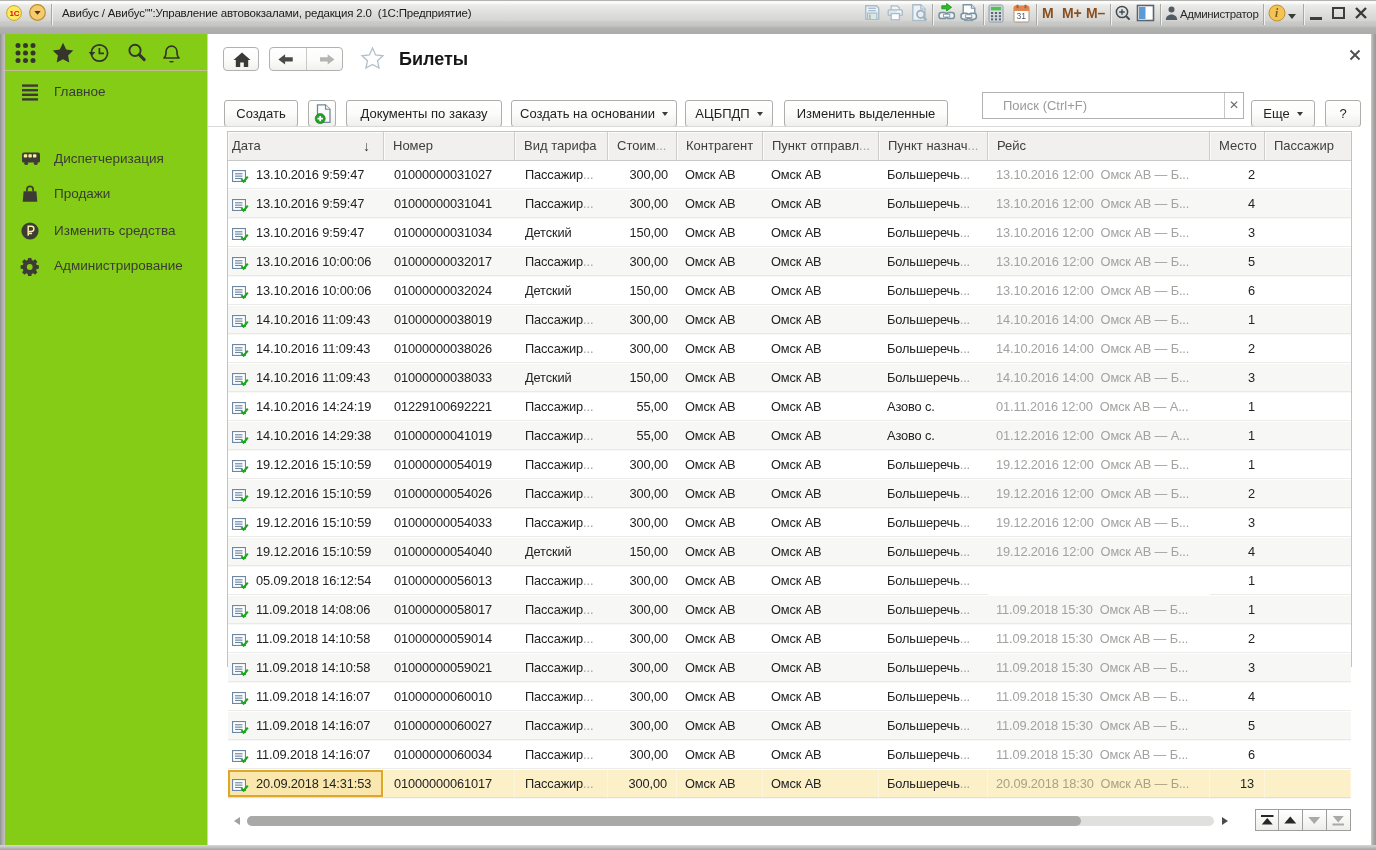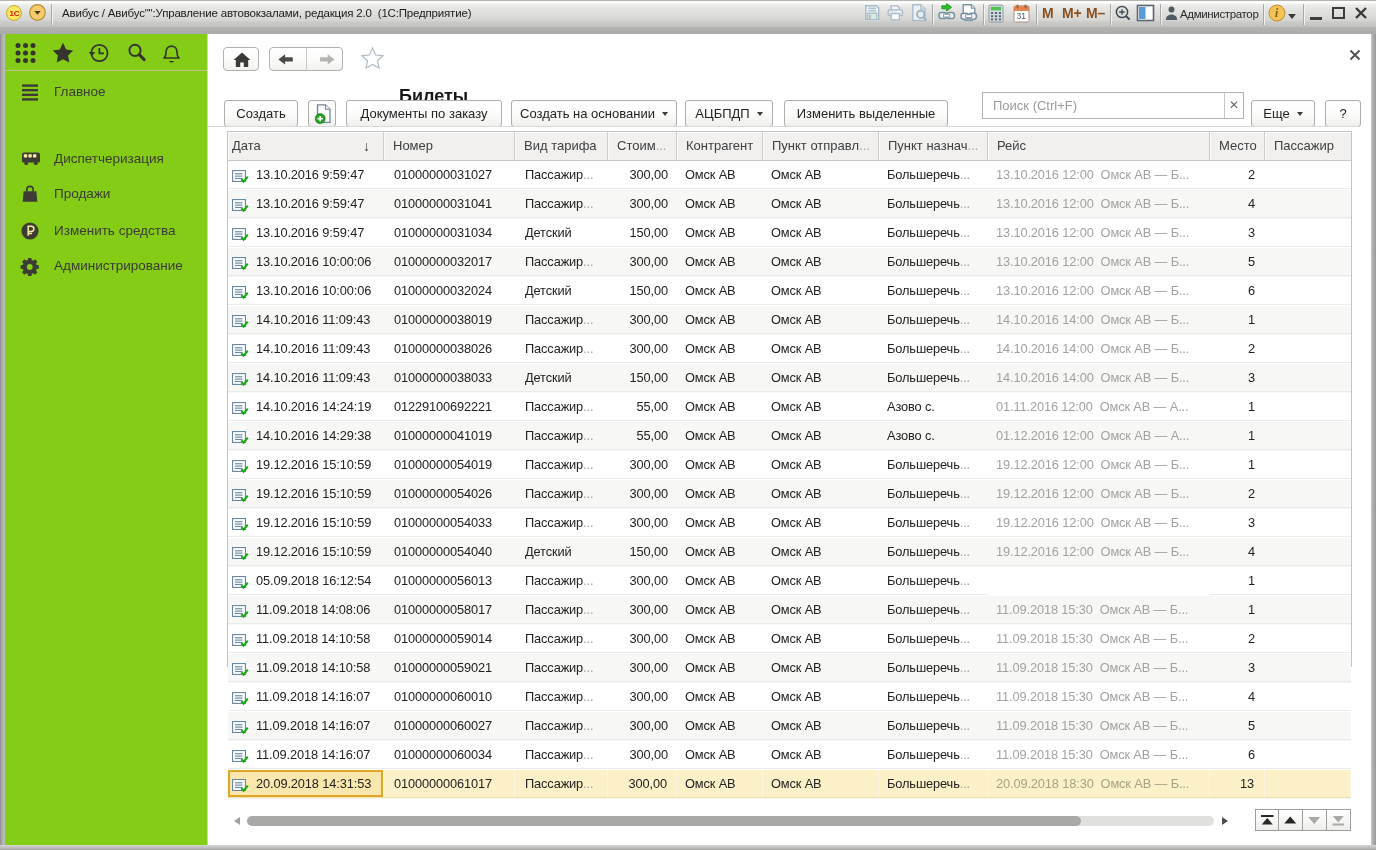--- a/index.html
+++ b/index.html
@@ -31,30 +31,30 @@
 
 #content { position:absolute; left:208px; top:34px; width:1163px; height:811px; background:#fff; }
 
 
 .navbtn { position:absolute; border:1px solid #b1b1af; border-radius:4px;
   background:linear-gradient(180deg,#ffffff 0%,#fbfbfa 55%,#f1f1ef 100%); }
 #btn-home { left:15px; top:13px; width:36px; height:24px; }
 #btn-nav { left:61px; top:13px; width:74px; height:24px; }
 #btn-nav .dvd { position:absolute; left:36px; top:0; width:1px; height:22px; background:#c9c9c7; }
 #tabstar { position:absolute; left:151px; top:12px; }
-#tabtitle { position:absolute; left:191px; top:15px; font-size:18px; font-weight:bold; color:#161616;margin-top:37px; }
+#tabtitle { position:absolute; left:191px; top:15px; font-size:18px; font-weight:bold; color:#161616; }
 #tabclose { position:absolute; left:1139px; top:13px; width:16px; height:16px; }
 
 
 .tbtn { position:absolute; top:58px; height:27px; border:1px solid #aeaeac; border-radius:3px;
   background:linear-gradient(180deg,#ffffff 0%,#fcfcfb 50%,#efefed 100%);
   font-size:13px; color:#232323; text-align:center; line-height:25px; white-space:nowrap;margin-top:8px; }
 .caret { display:inline-block; width:0; height:0; border-left:3.5px solid transparent; border-right:3.5px solid transparent; border-top:4px solid #3c3c3c; vertical-align:2px; margin-left:7px;}
 #searchbox { position:absolute; left:774px; top:58px; width:262px; height:27px; border:1px solid #b1b1af; background:#fff; }
-#searchbox .ph { position:absolute; left:10px; top:5px; font-size:13px; color:#9b9b99; }
+#searchbox .ph { position:absolute; left:20px; top:5px; font-size:13px; color:#9b9b99; }
 #searchbox .x { position:absolute; right:0; top:0; width:19px; height:25px; border-left:1px solid #c6c6c4; color:#6b6b69; font-size:12px; text-align:center; line-height:24px; }
 #tbline { position:absolute; left:0px; top:92px; width:1152px; height:1px; background:#d9d9d7; }
 
 
 #tbl { position:absolute; left:19px; top:97px; width:1125px; height:536px; border:1px solid #c3c3c1; background:#fff; }
 #thead { position:absolute; left:0; top:0; width:1123px; height:29px; background:#f1f0ef; border-bottom:1px solid #c9c9c7; }
 .h { position:absolute; top:0; height:28px; line-height:28px; font-size:13px; color:#3e3e3e; padding-left:9px; white-space:nowrap; overflow:hidden; border-right:1px solid #cecdcb; box-shadow:inset 1px 1px 0 #fbfbfa; }
 #tbody { position:absolute; left:0; top:29px; width:1123px; height:638px; border-bottom:1px solid #c6c6c4; }
 .row { position:relative; width:1123px; height:29px; background:#fff; }
 .row.alt { background:#f7f7f5; }

